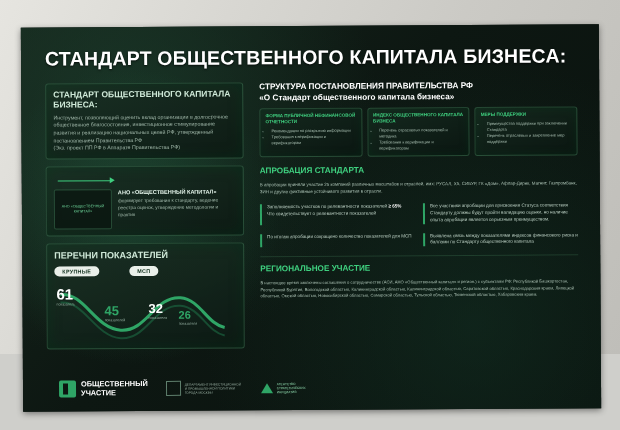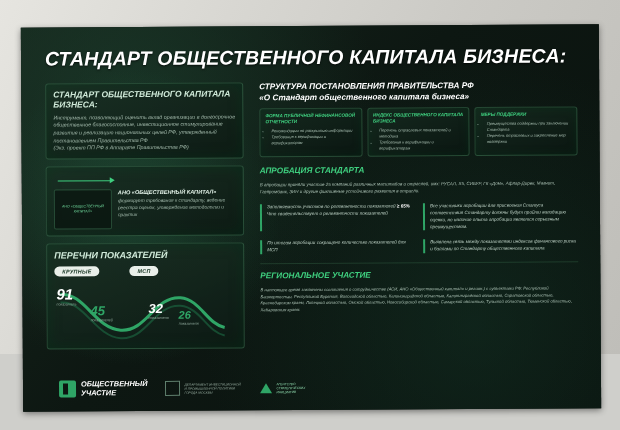--- a/index.html
+++ b/index.html
@@ -2,21 +2,21 @@
 <html><head>
 <meta charset="utf-8">
 <style>
   html,body{margin:0;padding:0;}
   body{
     width:620px;height:430px;overflow:hidden;
     background:#cfcfcb;
     font-family:"Liberation Sans", sans-serif;
   }
   .page{position:relative;width:620px;height:354px;background:
-     linear-gradient(115deg,#e6e5e0 0%,#d8d7d2 30%,#cbcac5 60%,#bfbeb9 100%); font-style: italic;}
+     linear-gradient(115deg,#e6e5e0 0%,#d8d7d2 30%,#cbcac5 60%,#bfbeb9 100%);}
   .slide{
     position:absolute;left:22px;top:26px;width:578px;height:384px;
     background:#0b1410;
     background-image:
       radial-gradient(circle at 18% 22%, rgba(30,70,50,.55) 0%, rgba(10,20,15,0) 45%),
       radial-gradient(circle at 78% 78%, rgba(20,55,40,.45) 0%, rgba(10,20,15,0) 50%),
       linear-gradient(135deg,#16251c 0%,#0d1712 45%,#0a120e 100%);
     box-shadow:0 2px 6px rgba(0,0,0,.45);
     transform:rotate(-0.35deg);
     overflow:hidden;
@@ -59,21 +59,21 @@
   .per h3{font-size:9px;margin-bottom:6px;}
   .chips{display:flex;gap:30px;margin-bottom:4px;}
   .chip{background:#e9efe9;color:#13321f;font-size:5.4px;font-weight:bold;
     border-radius:7px;padding:2px 8px;letter-spacing:.3px;}
   .curve{position:relative;height:62px;}
   .curve svg{position:absolute;left:0;top:0;}
   .num{position:absolute;font-weight:bold;}
   .num .n{display:block;line-height:1;}
   .num .u{display:block;font-size:3.6px;font-weight:normal;color:#8ea79a;margin-top:1px;}
   .n91{left:2px;top:6px;color:#ffffff;font-size:15px;}
-  .n45{left:36px;top:24px;color:#2fa566;font-size:13px;}
+  .n45{left:50px;top:24px;color:#2fa566;font-size:13px;}
   .n32{left:94px;top:22px;color:#ffffff;font-size:13px;}
   .n23{left:124px;top:30px;color:#2fa566;font-size:11px;}
 
   
   .footer{position:absolute;left:24px;bottom:14px;display:flex;align-items:center;gap:18px;}
   .fl{display:flex;align-items:center;gap:5px;padding-left:12px;}
   .fl .mark{width:17px;height:17px;background:#2fa566;border-radius:2px;position:relative;}
   .fl .mark:after{content:"";position:absolute;left:4px;top:3px;width:5px;height:11px;background:#0d1712;}
   .fl .txt{color:#ffffff;font-size:7.4px;font-weight:bold;line-height:1.1;}
   .fl2{display:flex;align-items:center;gap:4px;}
@@ -140,21 +140,21 @@
         <div class="chips">
           <span class="chip">КРУПНЫЕ</span>
           <span class="chip">МСП</span>
         </div>
         <div class="curve">
           <svg width="178" height="62" viewBox="0 0 178 62">
             <path d="M6 14 C 30 12, 40 48, 66 50 C 92 52, 100 16, 126 18 C 146 20, 152 44, 170 48" fill="none" stroke="#2fa566" stroke-width="3"></path>
             <path d="M6 22 C 30 20, 40 56, 66 58 C 92 60, 100 24, 126 26 C 146 28, 152 52, 170 56" fill="none" stroke="#1d6c44" stroke-width="2" opacity=".6"></path>
           </svg>
           <span class="num n91">
-            <span class="n">91</span>
+            <span class="n">61</span>
             <span class="u">показатель</span>
           </span>
           <span class="num n45">
             <span class="n">45</span>
             <span class="u">показателей</span>
           </span>
           <span class="num n32">
             <span class="n">32</span>
             <span class="u">показателя</span>
           </span>

